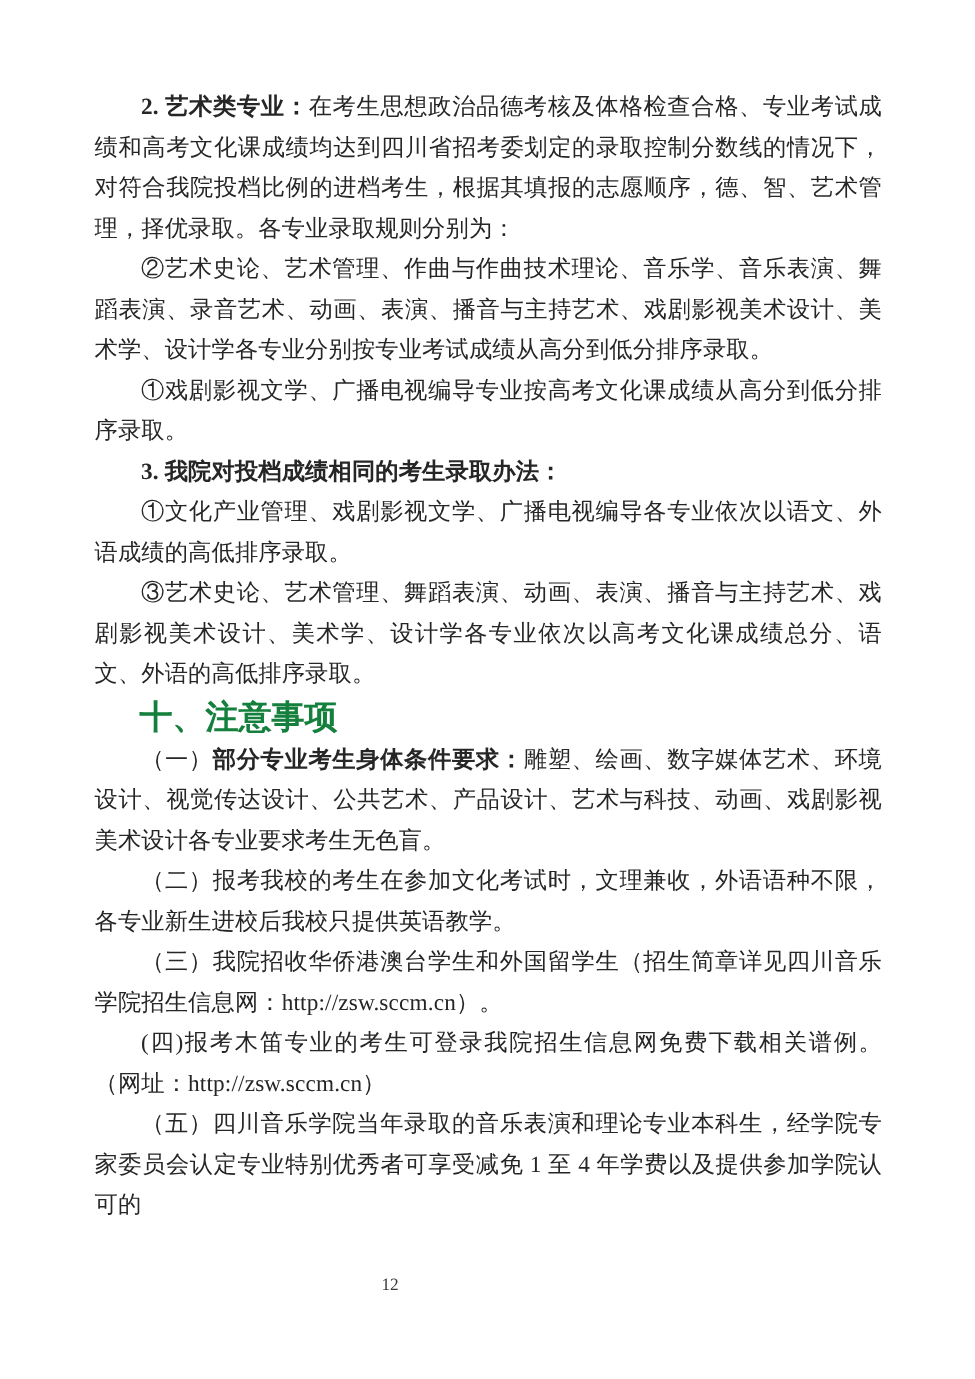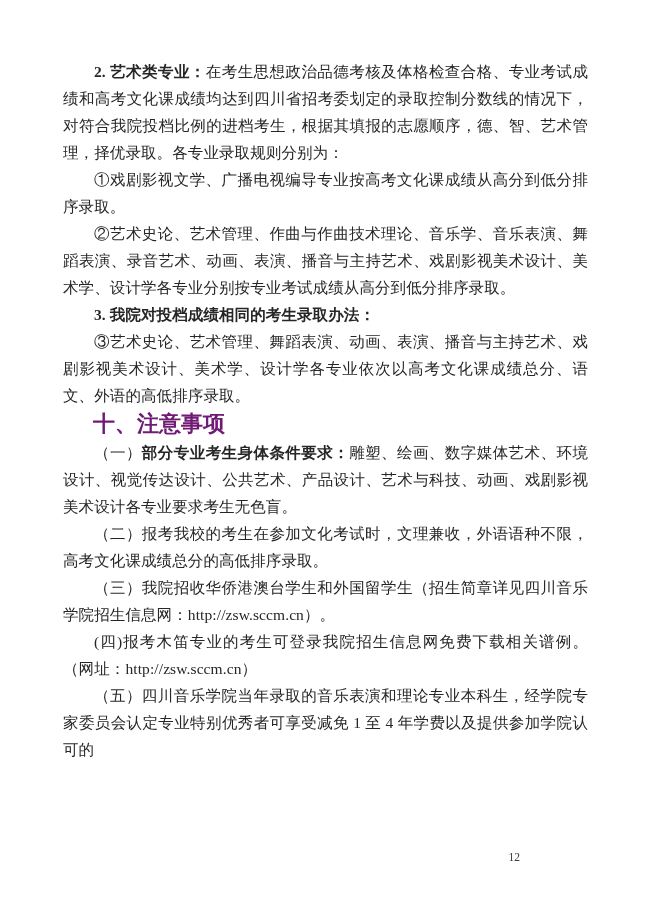--- a/index.html
+++ b/index.html
@@ -35,44 +35,45 @@
   .para .bold {
     font-weight: bold;
   }
   .heading {
     margin: 0;
     padding-left: 30px;
     font-family: "Liberation Sans", "DejaVu Sans", sans-serif;
     font-weight: bold;
     font-size: 22px;
     line-height: 30px;
-    color: #701a75;
+    color: #15803d;
     text-indent: 0;
   }
   .page-number {
     position: absolute;
     top: 851px;
     left: 0;
     width: 520px;
-    text-align: right;
+    text-align: center;
     font-size: 11.5px;
     color: #3a3a3a;
   }
 </style>
 </head>
 <body>
 
 <div class="page">
   <div class="content">
       <p class="para"><span class="bold">2. 艺术类专业：</span><span class="">在考生思想政治品德考核及体格检查合格、专业考试成绩和高考文化课成绩均达到四川省招考委划定的录取控制分数线的情况下，对符合我院投档比例的进档考生，根据其填报的志愿顺序，德、智、艺术管理，择优录取。各专业录取规则分别为：</span></p>
+      <p class="para"><span class="">②艺术史论、艺术管理、作曲与作曲技术理论、音乐学、音乐表演、舞蹈表演、录音艺术、动画、表演、播音与主持艺术、戏剧影视美术设计、美术学、设计学各专业分别按专业考试成绩从高分到低分排序录取。</span></p>
       <p class="para"><span class="">①戏剧影视文学、广播电视编导专业按高考文化课成绩从高分到低分排序录取。</span></p>
-      <p class="para"><span class="">②艺术史论、艺术管理、作曲与作曲技术理论、音乐学、音乐表演、舞蹈表演、录音艺术、动画、表演、播音与主持艺术、戏剧影视美术设计、美术学、设计学各专业分别按专业考试成绩从高分到低分排序录取。</span></p>
       <p class="para"><span class="bold">3. 我院对投档成绩相同的考生录取办法：</span></p>
+      <p class="para"><span class="">①文化产业管理、戏剧影视文学、广播电视编导各专业依次以语文、外语成绩的高低排序录取。</span></p>
       <p class="para"><span class="">③艺术史论、艺术管理、舞蹈表演、动画、表演、播音与主持艺术、戏剧影视美术设计、美术学、设计学各专业依次以高考文化课成绩总分、语文、外语的高低排序录取。</span></p>
       <h2 class="heading"><span class="bold">十、注意事项</span></h2>
       <p class="para"><span class="">（一）</span><span class="bold">部分专业考生身体条件要求：</span><span class="">雕塑、绘画、数字媒体艺术、环境设计、视觉传达设计、公共艺术、产品设计、艺术与科技、动画、戏剧影视美术设计各专业要求考生无色盲。</span></p>
-      <p class="para"><span class="">（二）报考我校的考生在参加文化考试时，文理兼收，外语语种不限，高考文化课成绩总分的高低排序录取。</span></p>
+      <p class="para"><span class="">（二）报考我校的考生在参加文化考试时，文理兼收，外语语种不限，各专业新生进校后我校只提供英语教学。</span></p>
       <p class="para"><span class="">（三）我院招收华侨港澳台学生和外国留学生（招生简章详见四川音乐学院招生信息网：http://zsw.sccm.cn）。</span></p>
       <p class="para"><span class="">(四)报考木笛专业的考生可登录我院招生信息网免费下载相关谱例。（网址：http://zsw.sccm.cn）</span></p>
       <p class="para"><span class="">（五）四川音乐学院当年录取的音乐表演和理论专业本科生，经学院专家委员会认定专业特别优秀者可享受减免 1 至 4 年学费以及提供参加学院认可的</span></p>
     </div>
   <div class="page-number">12</div>
 </div>
 
 </body></html>

